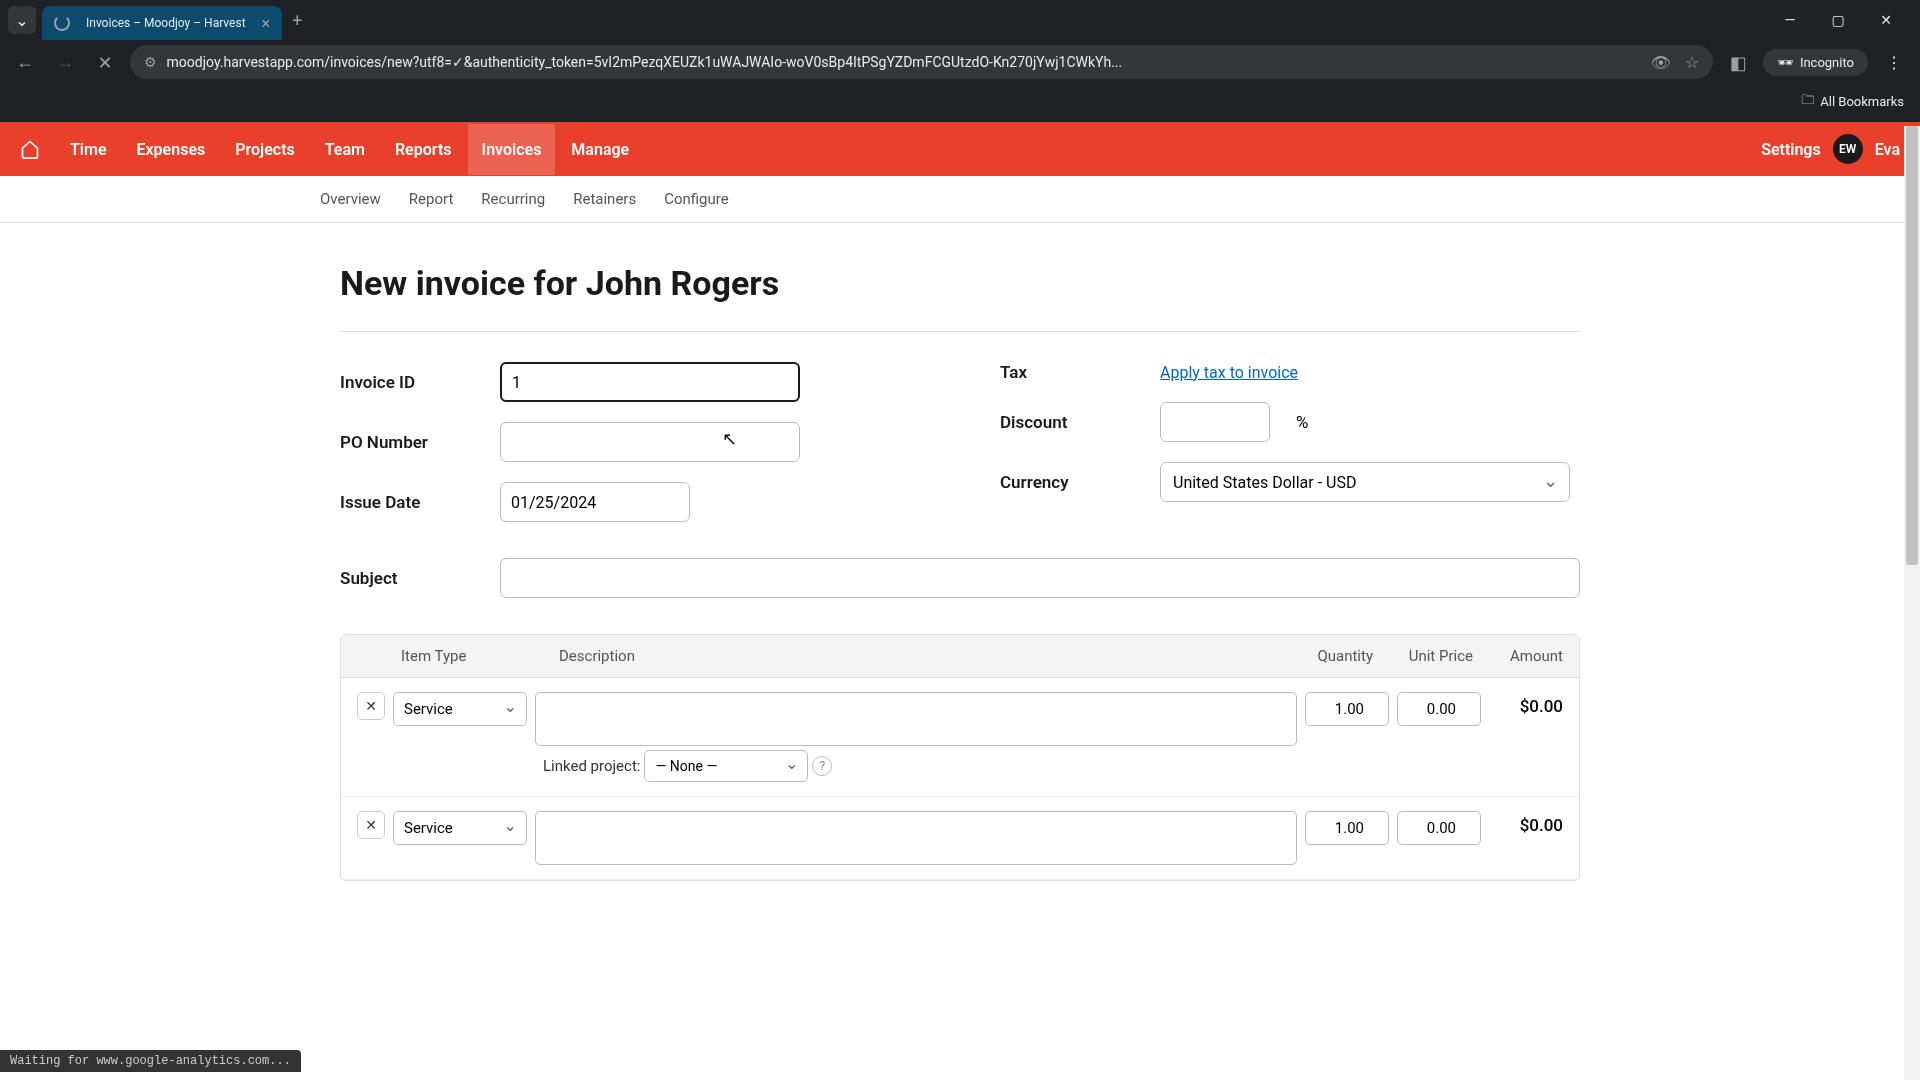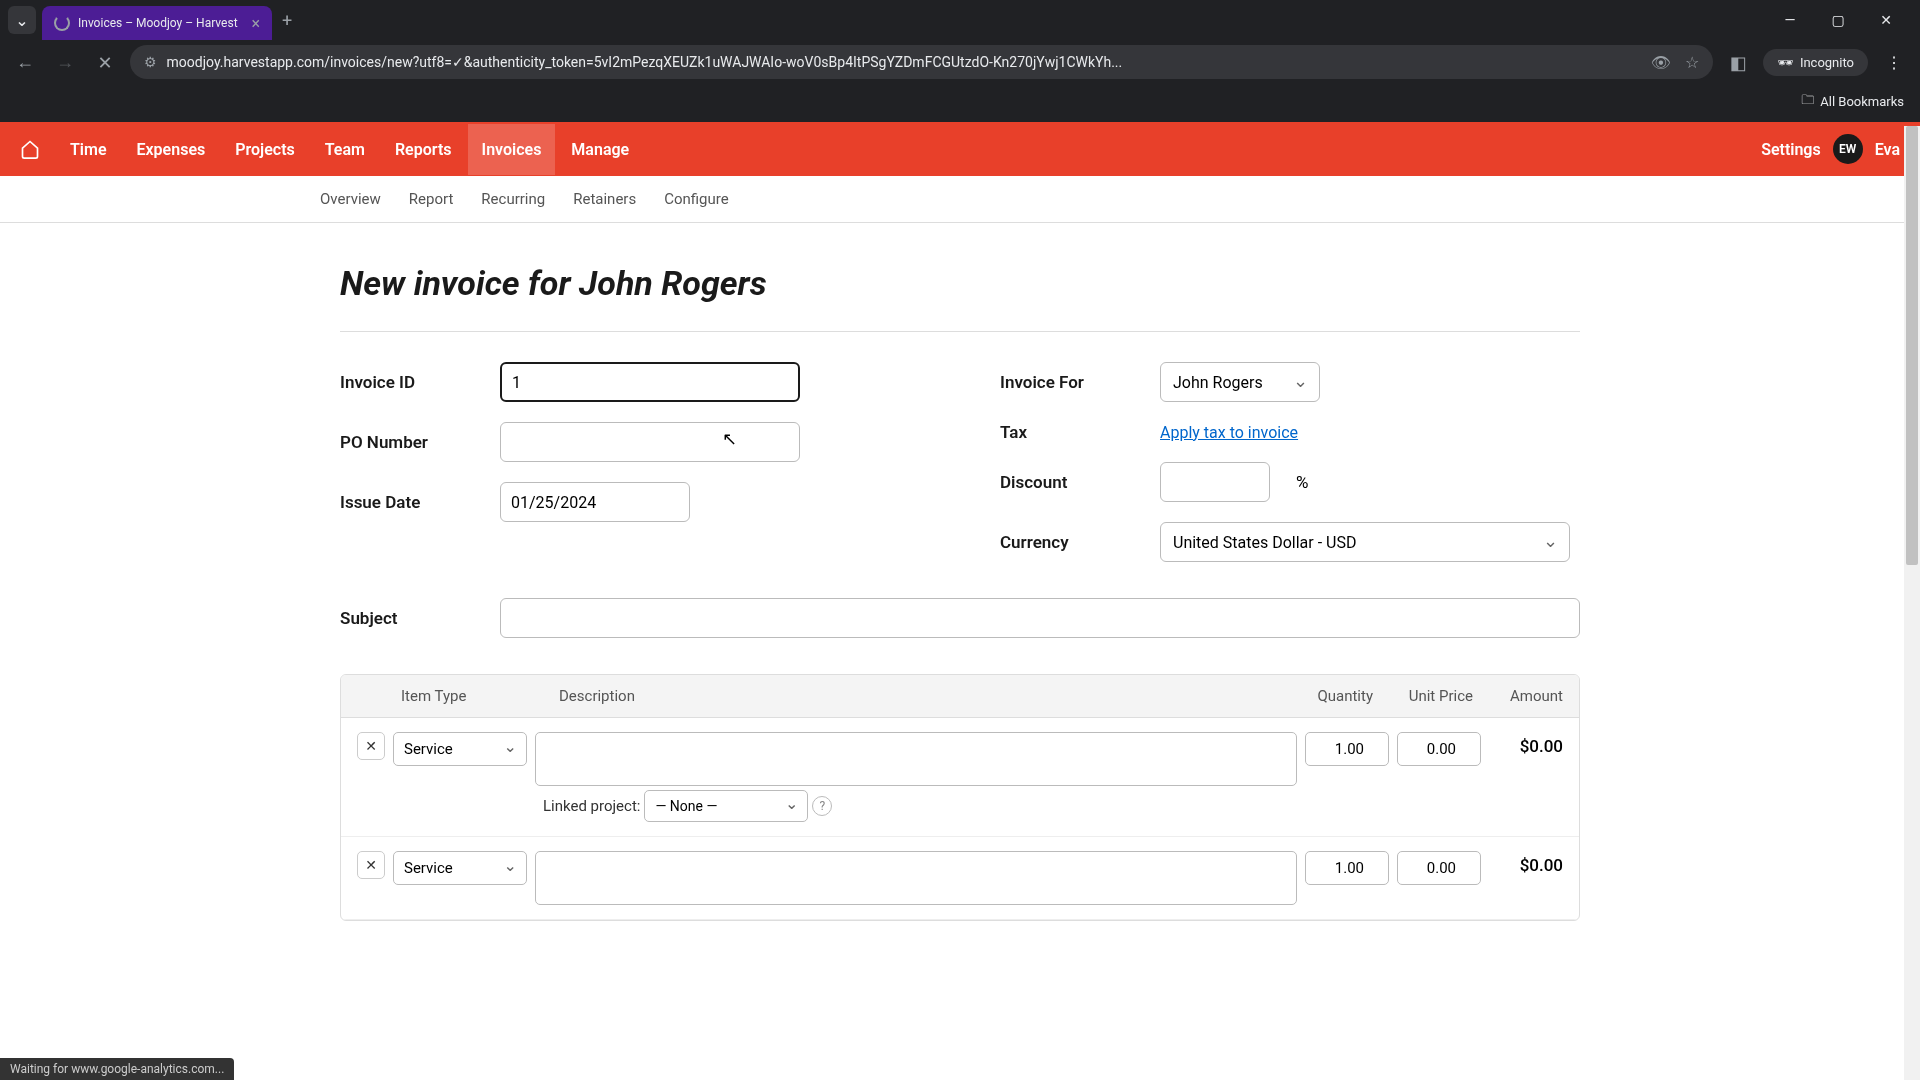--- a/index.html
+++ b/index.html
@@ -2,21 +2,21 @@
 <html><head>
   <meta charset="utf-8">
   <style>
     * { margin: 0; padding: 0; box-sizing: border-box; font-family: -apple-system, BlinkMacSystemFont, "Segoe UI", Roboto, sans-serif; }
     body { background: #fff; overflow: hidden; }
     
     
     .browser-chrome { background: #202124; color: #e8eaed; }
     .tab-bar { display: flex; align-items: center; height: 40px; padding: 0 8px; }
     .tab-dropdown { width: 28px; height: 28px; border-radius: 6px; background: #35363a; display: flex; align-items: center; justify-content: center; margin-right: 6px; }
-    .tab { display: flex; align-items: center; gap: 8px; background: #4c1d95; padding: 8px 12px; border-radius: 8px 8px 0 0; min-width: 230px; height: 34px; margin-top: 6px; }
+    .tab { display: flex; align-items: center; gap: 16px; background: #0c4a6e; padding: 8px 12px; border-radius: 8px 8px 0 0; min-width: 230px; height: 34px; margin-top: 6px; }
     .tab-favicon { width: 16px; height: 16px; border: 2px solid #9aa0a6; border-radius: 50%; border-top-color: transparent; }
     .tab-title { font-size: 12px; color: #e8eaed; flex: 1; white-space: nowrap; overflow: hidden; text-overflow: ellipsis; }
     .tab-close { color: #9aa0a6; font-size: 16px; cursor: pointer; }
     .new-tab { margin-left: 10px; color: #9aa0a6; font-size: 18px; cursor: pointer; }
     .window-controls { margin-left: auto; display: flex; gap: 20px; padding-right: 12px; color: #e8eaed; }
     .wc { width: 28px; text-align: center; cursor: pointer; font-size: 14px; }
     
     .addr-bar { display: flex; align-items: center; height: 44px; padding: 0 10px; gap: 10px; }
     .nav-btn { width: 30px; height: 30px; display: flex; align-items: center; justify-content: center; color: #9aa0a6; font-size: 18px; cursor: pointer; }
     .nav-btn.disabled { opacity: 0.4; }
@@ -40,21 +40,21 @@
     .nav-right { margin-left: auto; display: flex; align-items: center; gap: 12px; }
     .settings-link { color: #fff; font-weight: 600; font-size: 16px; }
     .avatar { width: 30px; height: 30px; border-radius: 50%; background: #1a1a1a; color: #fff; display: flex; align-items: center; justify-content: center; font-size: 12px; font-weight: 600; }
     .username { color: #fff; font-weight: 600; font-size: 16px; }
     
     .sub-nav { border-bottom: 1px solid #ddd; padding: 0 20px; }
     .sub-nav-inner { display: flex; gap: 28px; max-width: 1280px; margin: 0 auto; padding-left: 0; }
     .sub-nav-item { padding: 14px 0; color: #555; font-size: 15px; cursor: pointer; }
     
     .page { max-width: 1280px; margin: 0 auto; padding: 40px 20px; }
-    .page-title { font-size: 34px; font-weight: 700; color: #1a1a1a; padding-bottom: 28px; border-bottom: 1px solid #ddd; margin-bottom: 30px; font-style: italic; }
+    .page-title { font-size: 34px; font-weight: 700; color: #1a1a1a; padding-bottom: 28px; border-bottom: 1px solid #ddd; margin-bottom: 30px; }
     
     .form-grid { display: grid; grid-template-columns: 1fr 1fr; gap: 40px 80px; margin-bottom: 36px; }
     .form-col { display: flex; flex-direction: column; gap: 20px; }
     .form-row { display: flex; align-items: center; gap: 20px; }
     .form-label { width: 140px; font-size: 17px; font-weight: 600; color: #1a1a1a; }
     .form-input { height: 40px; border: 1px solid #bbb; border-radius: 6px; padding: 0 10px; font-size: 16px; }
     .form-input.focused { border: 2px solid #1a1a1a; outline: none; }
     .w-full { flex: 1; max-width: 300px; }
     .w-date { width: 190px; }
     .w-sel { width: 190px; }
@@ -88,21 +88,21 @@
     .desc-input { flex: 1; min-height: 54px; border: 1px solid #bbb; border-radius: 5px; padding: 8px; font-size: 15px; resize: none; }
     .num-input { width: 84px; height: 34px; border: 1px solid #bbb; border-radius: 5px; text-align: right; padding: 0 24px; font-size: 15px; }
     .amt-text { width: 74px; text-align: right; font-size: 17px; font-weight: 500; padding-top: 4px; }
     .linked-row { display: flex; align-items: center; gap: 4px; margin-top: 4px; margin-left: 186px; }
     .linked-label { font-size: 15px; color: #333; }
     .linked-sel-wrap { position: relative; width: 164px; }
     .linked-sel { width: 100%; height: 32px; border: 1px solid #bbb; border-radius: 5px; padding: 0 28px 0 10px; font-size: 14px; background: #fff; appearance: none; }
     .linked-sel-wrap::after { content: '⌄'; position: absolute; right: 10px; top: 4px; pointer-events: none; color: #666; }
     .help-icon { width: 20px; height: 20px; border: 1px solid #bbb; border-radius: 50%; display: flex; align-items: center; justify-content: center; font-size: 12px; color: #888; cursor: pointer; }
     
-    .status-bar { position: fixed; bottom: 0; left: 0; background: #333; color: #ccc; font-size: 12px; padding: 4px 10px; border-radius: 0 4px 0 0; }
+    .status-bar { position: fixed; bottom: 8px; left: 0; background: #333; color: #ccc; font-size: 12px; padding: 4px 10px; border-radius: 0 4px 0 0; font-family: Liberation Mono, monospace; }
     
     .scrollbar-track { position: fixed; right: 0; top: 126px; bottom: 0; width: 16px; background: #f1f1f1; }
     .scrollbar-thumb { position: absolute; left: 2px; right: 2px; top: 0; height: 46%; background: #c1c1c1; border-radius: 2px; }
     
     .cursor { position: fixed; left: 722px; top: 428px; pointer-events: none; font-size: 18px; }
   </style>
 </head>
 <body>
 
 <div class="browser-chrome">
@@ -195,28 +195,20 @@
           <label class="form-label">PO Number</label>
           <input class="form-input w-full" value="" style="">
         </div>
         <div class="form-row">
           <label class="form-label">Issue Date</label>
           <input class="form-input w-date" value="01/25/2024" style="">
         </div>
       </div>
       <div class="form-col">
         <div class="form-row">
-          <label class="form-label">Invoice For</label>
-          <div class="select-wrap w-invfor">
-            <select class="select" style="width:100%">
-              <option>John Rogers</option>
-            </select>
-          </div>
-        </div>
-        <div class="form-row">
           <label class="form-label">Tax</label>
           <a class="link">Apply tax to invoice</a>
         </div>
         <div class="form-row">
           <label class="form-label">Discount</label>
           <input class="form-input w-small" value="" style="">
           <span class="pct">%</span>
         </div>
         <div class="form-row">
           <label class="form-label">Currency</label>

